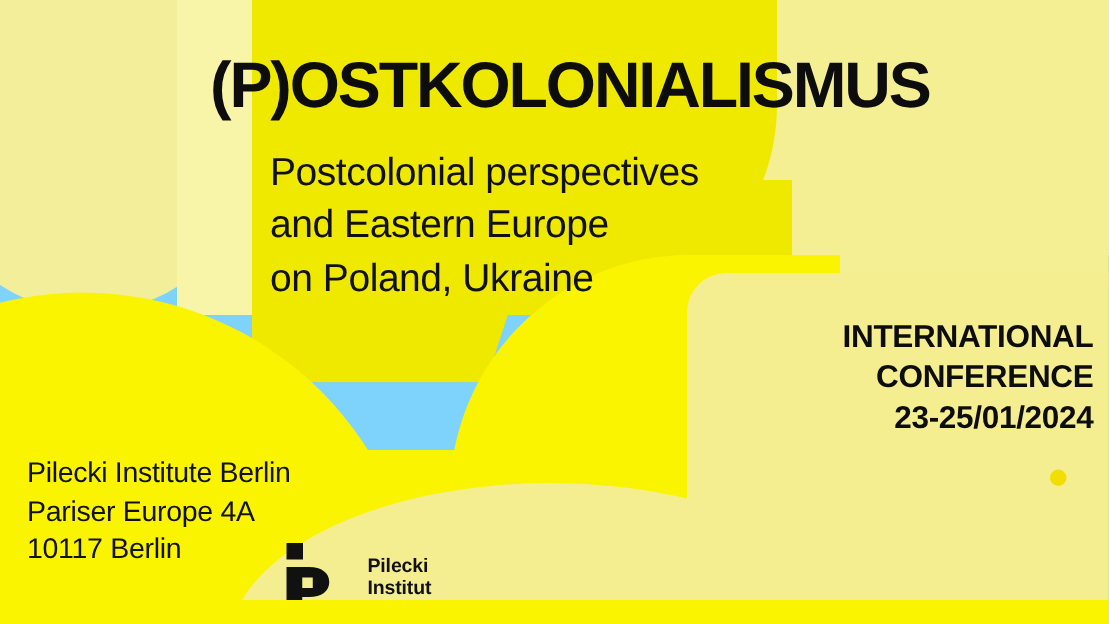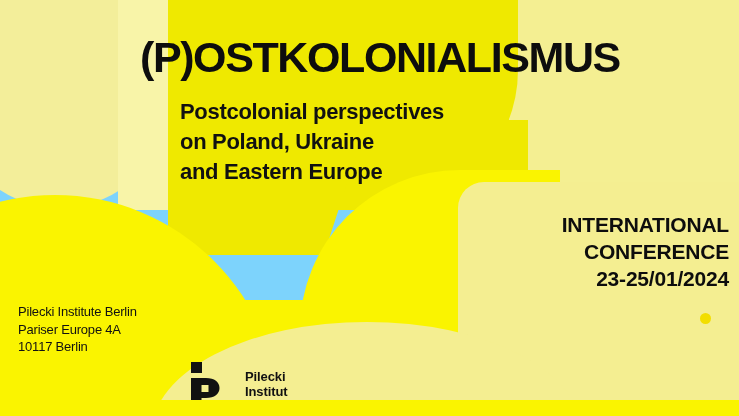--- a/index.html
+++ b/index.html
@@ -109,32 +109,32 @@
     font-size:43px;
     line-height:1;
     font-weight:bold;
     letter-spacing:-1.4px;
     color:#0d0d0d;
     white-space:nowrap;
   }
   .subtitle {
     position:absolute;
     left:180px; top:97px;
-    font-size:22px;
+    font-size:26px;
     line-height:1.36;
-    font-weight:700;
+    font-weight:400;
     letter-spacing:-0.3px;
     color:#111;
   }
   .subtitle span { display:block; }
 
   .venue {
     position:absolute;
     left:18px; top:303px;
-    font-size:13px;
+    font-size:19px;
     line-height:1.35;
     letter-spacing:-0.2px;
     color:#111;
   }
   .venue span { display:block; }
 
   .organizer-row {
     position:absolute;
     left:190px; top:362px;
     display:flex;
@@ -208,22 +208,22 @@
   <div class="bg shape-br-bright"></div>
   <div class="bg shape-panel-right"></div>
   <div class="bg shape-bc-pale"></div>
 
   <div class="content">
 
     <div class="headline">(P)OSTKOLONIALISMUS</div>
 
     <div class="subtitle">
       <span>Postcolonial perspectives</span>
+      <span>and Eastern Europe</span>
       <span>on Poland, Ukraine</span>
-      <span>and Eastern Europe</span>
     </div>
 
     <div class="venue">
       <span>Pilecki Institute Berlin</span>
       <span>Pariser Europe 4A</span>
       <span>10117 Berlin</span>
     </div>
 
     <div class="organizer-row">
       <div class="logo-lockup">

